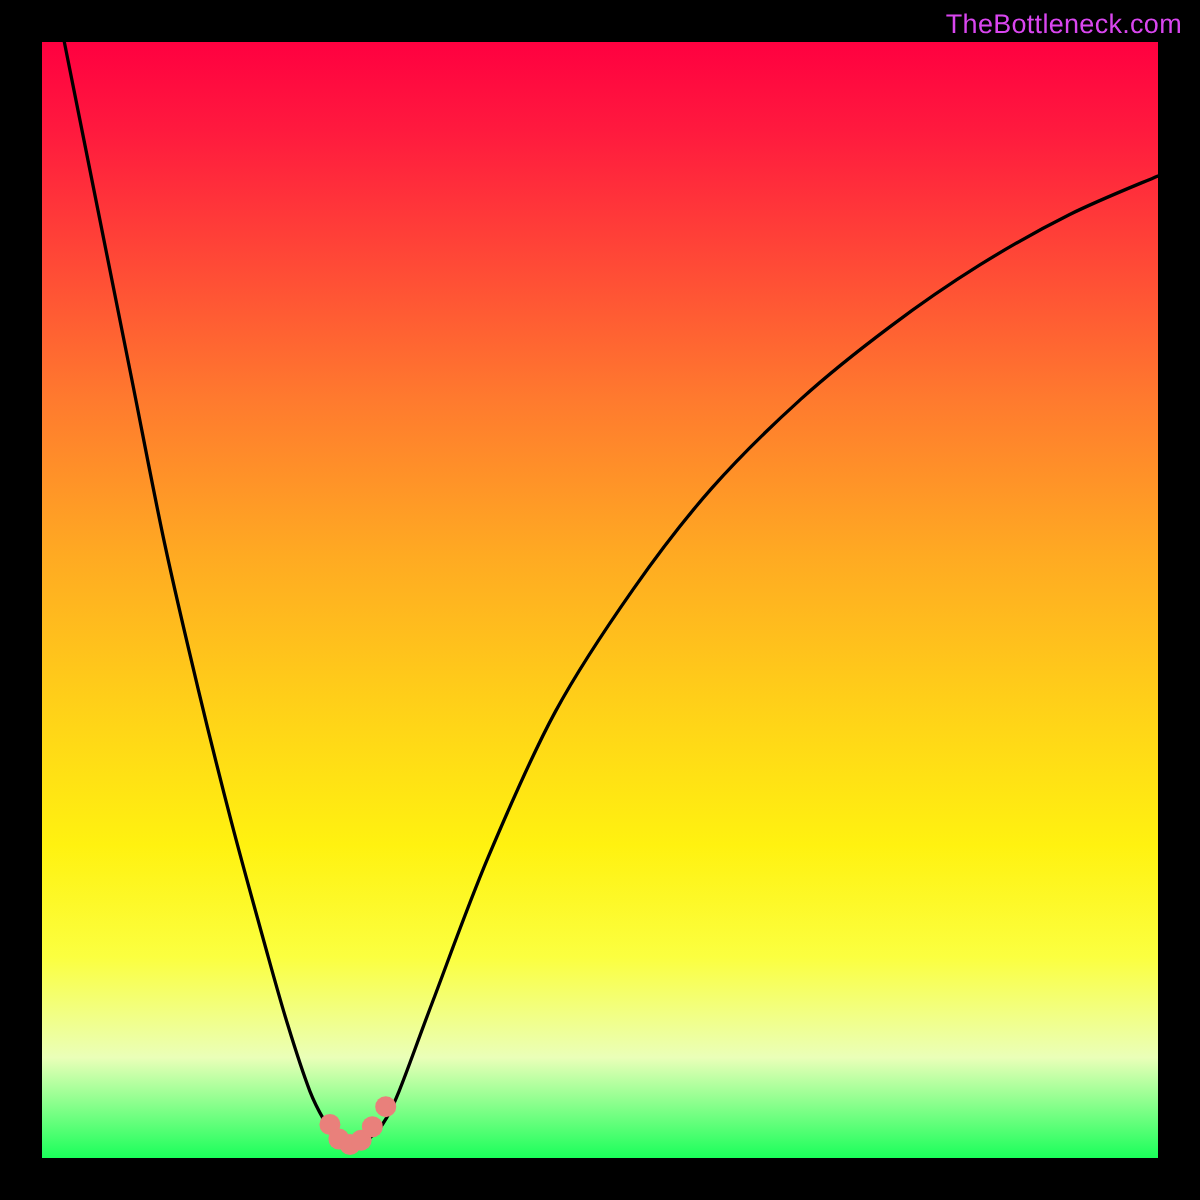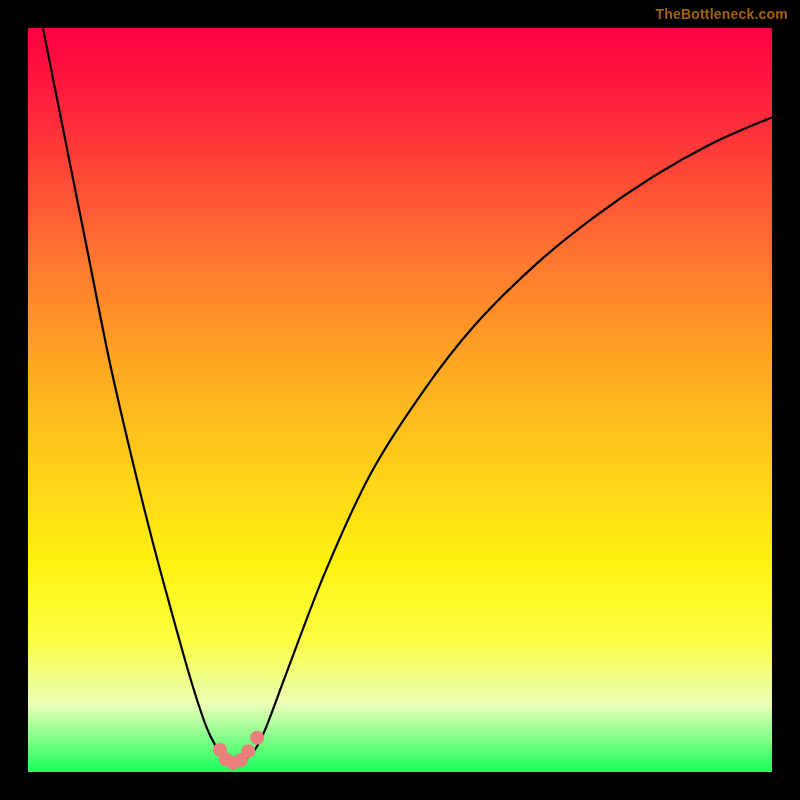--- a/index.html
+++ b/index.html
@@ -26,23 +26,23 @@
       #ffd218 60%,
       #fff210 72%,
       #fbff40 82%,
       #eaffb8 91%,
       #1aff5a 100%);
   }
   .watermark {
     position: absolute;
     top: 6px;
     right: 12px;
-    color: #a16207;
-    font-size: 14px;
-    font-weight: 700;
+    color: #d946ef;
+    font-size: 18px;
+    font-weight: 400;
     letter-spacing: 0.2px;
     user-select: none;
   }
   svg.curve {
     position: absolute;
     left: 0;
     top: 0;
     width: 744px;
     height: 744px;
     overflow: visible;

